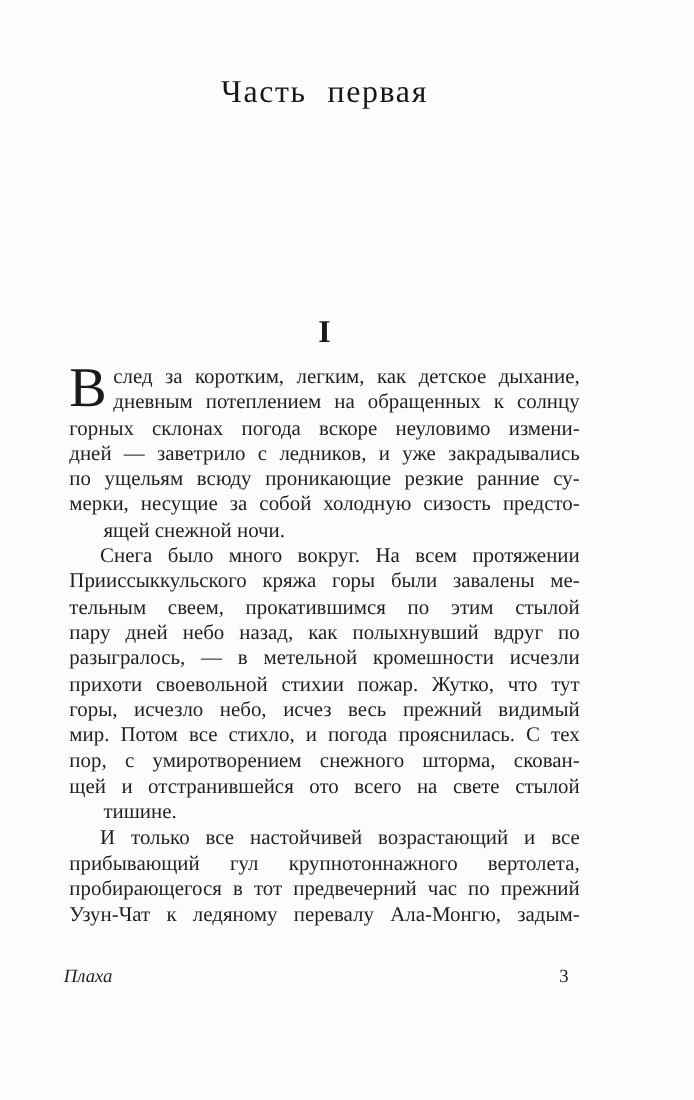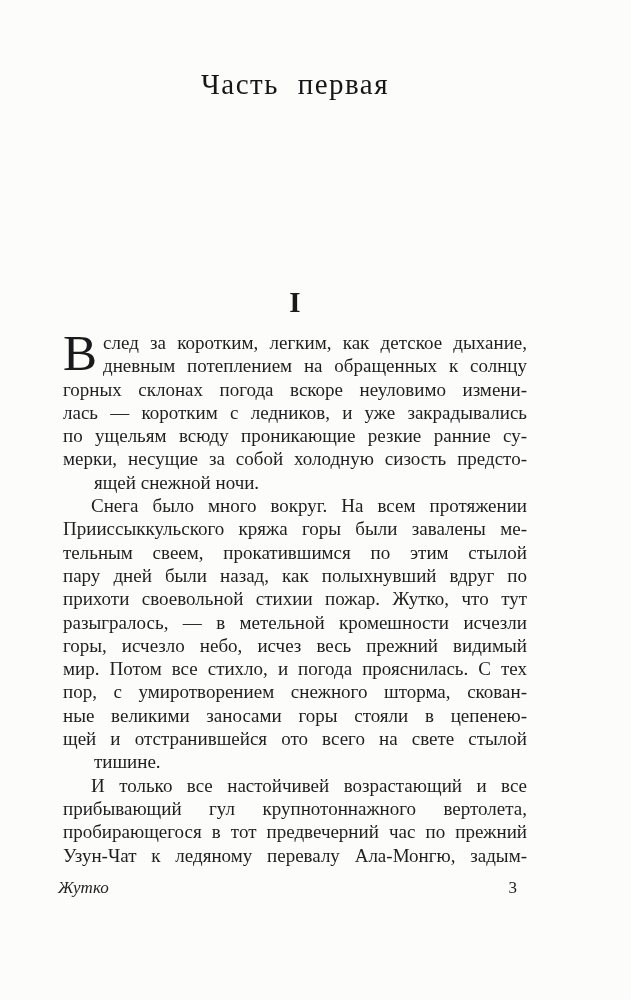--- a/index.html
+++ b/index.html
@@ -93,48 +93,47 @@
 
   <div class="chapter-num">I</div>
 
   <div class="body-text">
 
     <div class="para">
       <span class="dropcap">В</span>
       <div class="line">след за коротким, легким, как детское дыхание,</div>
       <div class="line">дневным потеплением на обращенных к солнцу</div>
       <div class="line">горных склонах погода вскоре неуловимо измени-</div>
-      <div class="line">лась — коротким с ледников, и уже закрадывались</div>
+      <div class="line">дней — заветрило с ледников, и уже закрадывались</div>
       <div class="line">по ущельям всюду проникающие резкие ранние су-</div>
       <div class="line">мерки, несущие за собой холодную сизость предсто-</div>
       <div class="line left-last">ящей снежной ночи.</div>
     </div>
 
     <div class="para">
       <div class="line ind">Снега было много вокруг. На всем протяжении</div>
       <div class="line">Прииссыккульского кряжа горы были завалены ме-</div>
       <div class="line">тельным свеем, прокатившимся по этим стылой</div>
-      <div class="line">пару дней были назад, как полыхнувший вдруг по</div>
+      <div class="line">пару дней небо назад, как полыхнувший вдруг по</div>
+      <div class="line">разыгралось, — в метельной кромешности исчезли</div>
       <div class="line">прихоти своевольной стихии пожар. Жутко, что тут</div>
-      <div class="line">разыгралось, — в метельной кромешности исчезли</div>
       <div class="line">горы, исчезло небо, исчез весь прежний видимый</div>
       <div class="line">мир. Потом все стихло, и погода прояснилась. С тех</div>
       <div class="line">пор, с умиротворением снежного шторма, скован-</div>
-      <div class="line">ные великими заносами горы стояли в цепенею-</div>
       <div class="line">щей и отстранившейся ото всего на свете стылой</div>
       <div class="line left-last">тишине.</div>
     </div>
 
     <div class="para">
       <div class="line ind">И только все настойчивей возрастающий и все</div>
       <div class="line">прибывающий гул крупнотоннажного вертолета,</div>
       <div class="line">пробирающегося в тот предвечерний час по прежний</div>
       <div class="line">Узун-Чат к ледяному перевалу Ала-Монгю, задым-</div>
     </div>
 
   </div>
 
   <div class="footer">
-    <span class="running-title">Жутко</span>
+    <span class="running-title">Плаха</span>
     <span class="page-number">3</span>
   </div>
 
 </div>
 
 </body></html>

